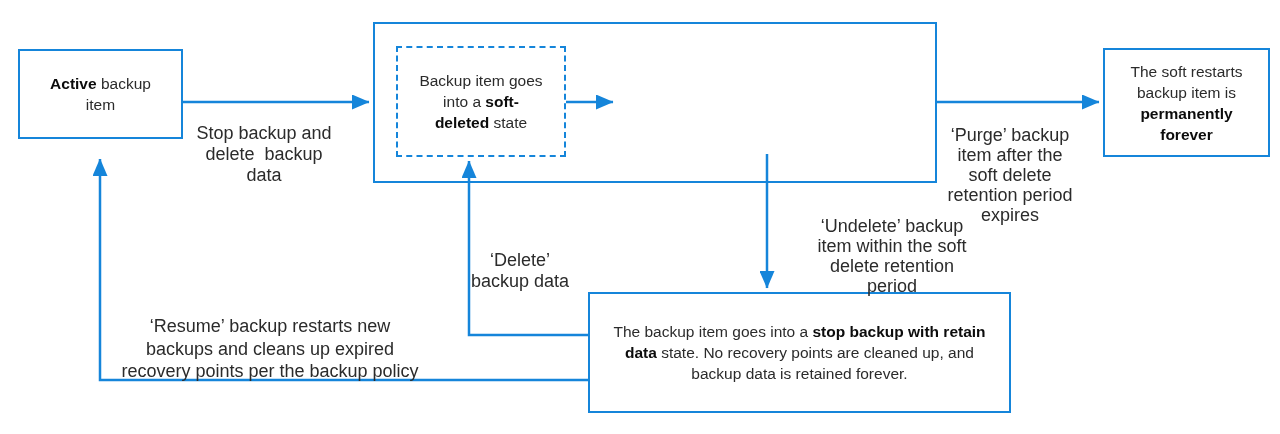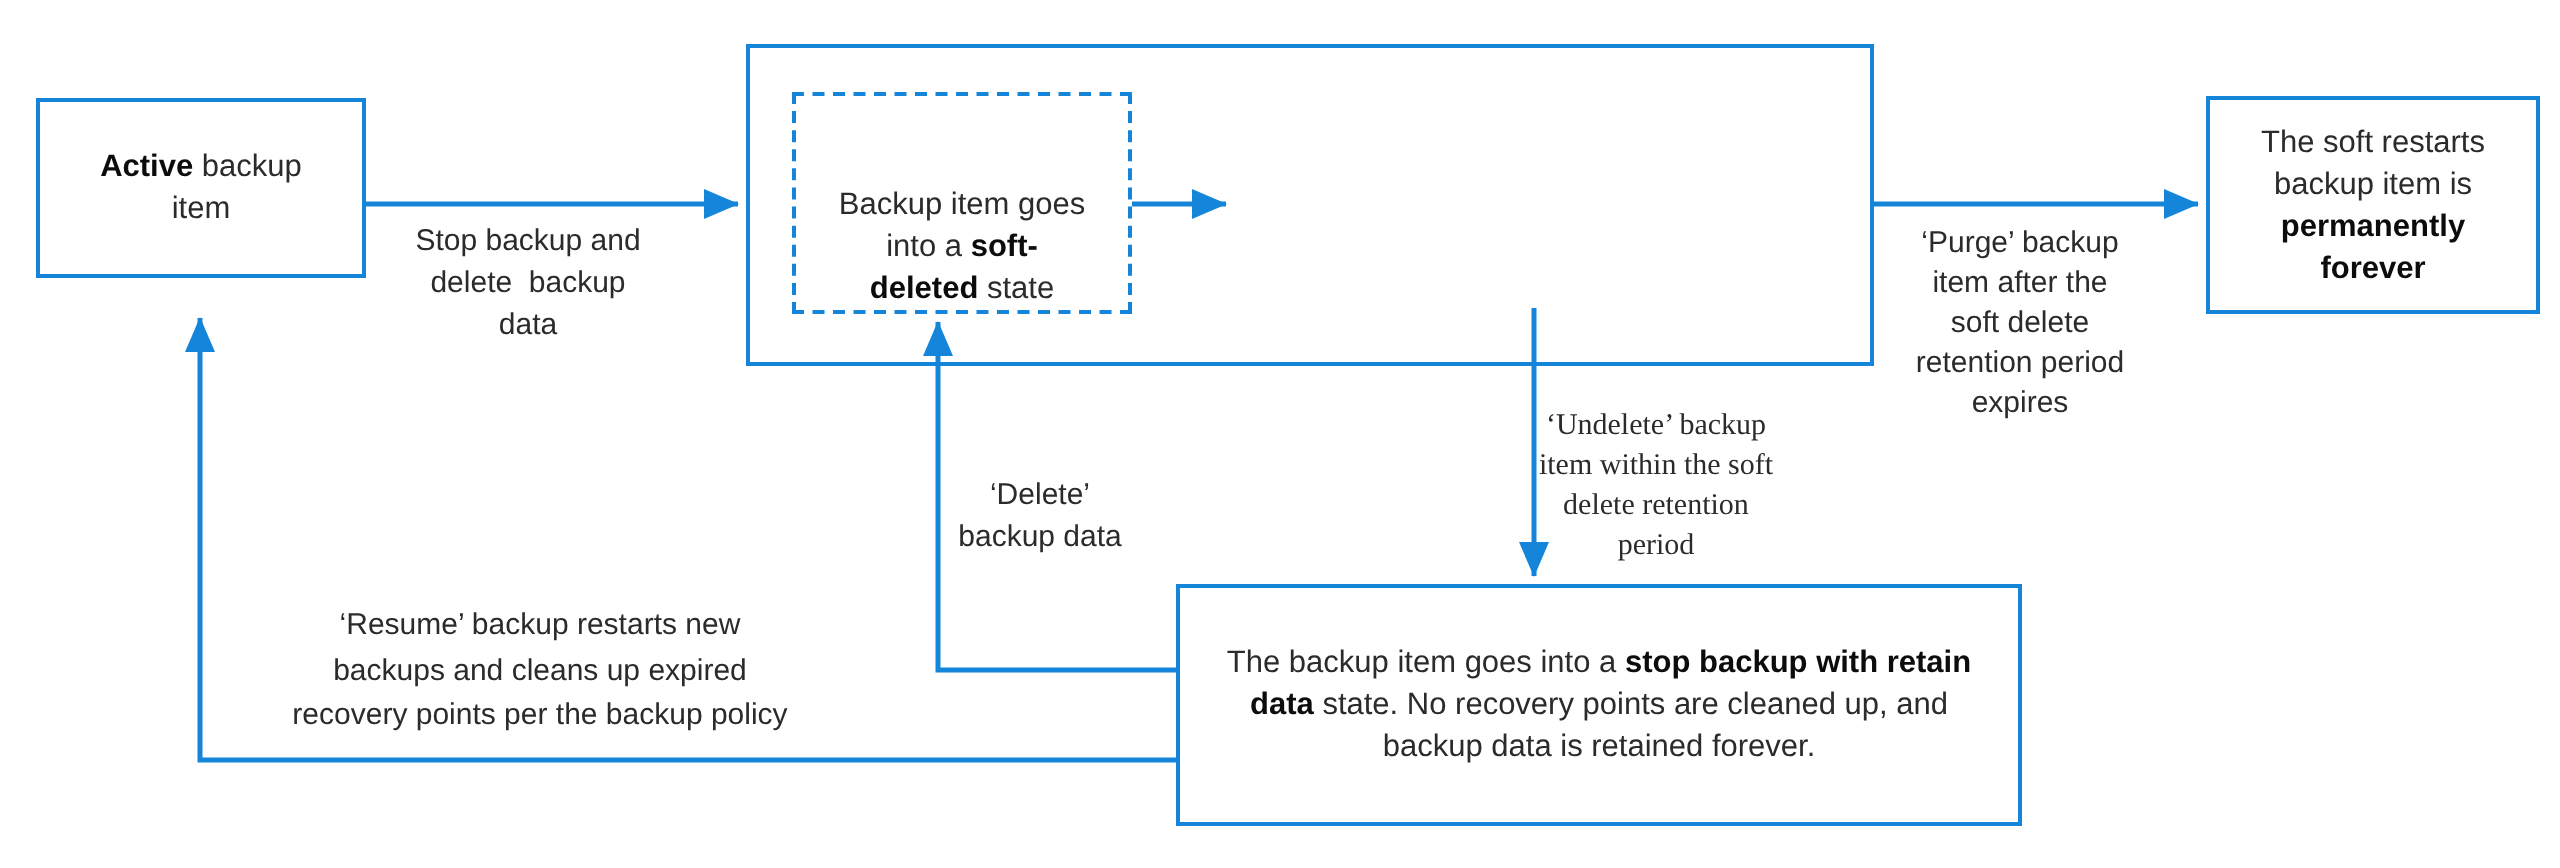--- a/index.html
+++ b/index.html
@@ -38,22 +38,23 @@
   }
   .box.dashed { border-style: dashed; }
   .box.container-box { background: transparent; }
   .box p { margin: 0; }
   b { color: #0c0c0c; }
   .edge-label {
     position: absolute;
     transform: translateX(-50%);
     text-align: center;
     white-space: pre-wrap;
-    font-size: 15px;
+    font-size: 18px;
     line-height: 20px;
+    margin-top: 13px;
   }
   .edge-label.lh21 { line-height: 21px; }
   .edge-label.lh22 { line-height: 22.5px; }
 </style>
 </head>
 <body>
 
 <div class="canvas">
 
   <svg class="overlay" viewBox="0 0 1280 434" xmlns="http://www.w3.org/2000/svg">
@@ -69,21 +70,21 @@
     <path class="edge" d="M588,335 L469,335 L469,161" marker-end="url(#ah)"></path>
     <path class="edge" d="M588,380 L100,380 L100,159" marker-end="url(#ah)"></path>
   </svg>
 
   <div class="box container-box" style="left:373px; top:22px; width:564px; height:161px;"></div>
 
   <div class="box" style="left:18px; top:49px; width:165px; height:90px; padding:0 20px;">
     <p><b>Active</b><span> backup item</span></p>
   </div>
 
-  <div class="box dashed" style="left:396px; top:46px; width:170px; height:111px; padding:0 18px;align-items:flex-end;">
+  <div class="box dashed" style="left:396px; top:46px; width:170px; height:111px; padding:0 18px;">
     <p><span>Backup item goes into a </span><b>soft-deleted</b><span> state</span></p>
   </div>
 
 
   <div class="box" style="left:1103px; top:48px; width:167px; height:109px; padding:0 10px;">
     <p><span>The soft restarts backup item is </span><b>permanently forever</b><span></span></p>
   </div>
 
   <div class="box" style="left:588px; top:292px; width:423px; height:121px; padding:0 13px;">
     <p><span>The backup item goes into a </span><b>stop backup with retain data</b><span> state. No recovery points are cleaned up, and backup data is retained forever.</span></p>
@@ -92,21 +93,21 @@
   <div class="edge-label lh21" style="left:264px; top:110px;">Stop backup and
 delete  backup
 data</div>
 
   <div class="edge-label" style="left:1010px; top:112px;">‘Purge’ backup
 item after the
 soft delete
 retention period
 expires</div>
 
-  <div class="edge-label" style="left:828px; top:203px;font-family:Liberation Serif, serif;">‘Undelete’ backup
+  <div class="edge-label" style="left:892px; top:203px;">‘Undelete’ backup
 item within the soft
 delete retention
 period</div>
 
   <div class="edge-label lh21" style="left:520px; top:237px;">‘Delete’
 backup data</div>
 
   <div class="edge-label lh22" style="left:270px; top:302px;">‘Resume’ backup restarts new
 backups and cleans up expired
 recovery points per the backup policy</div>

